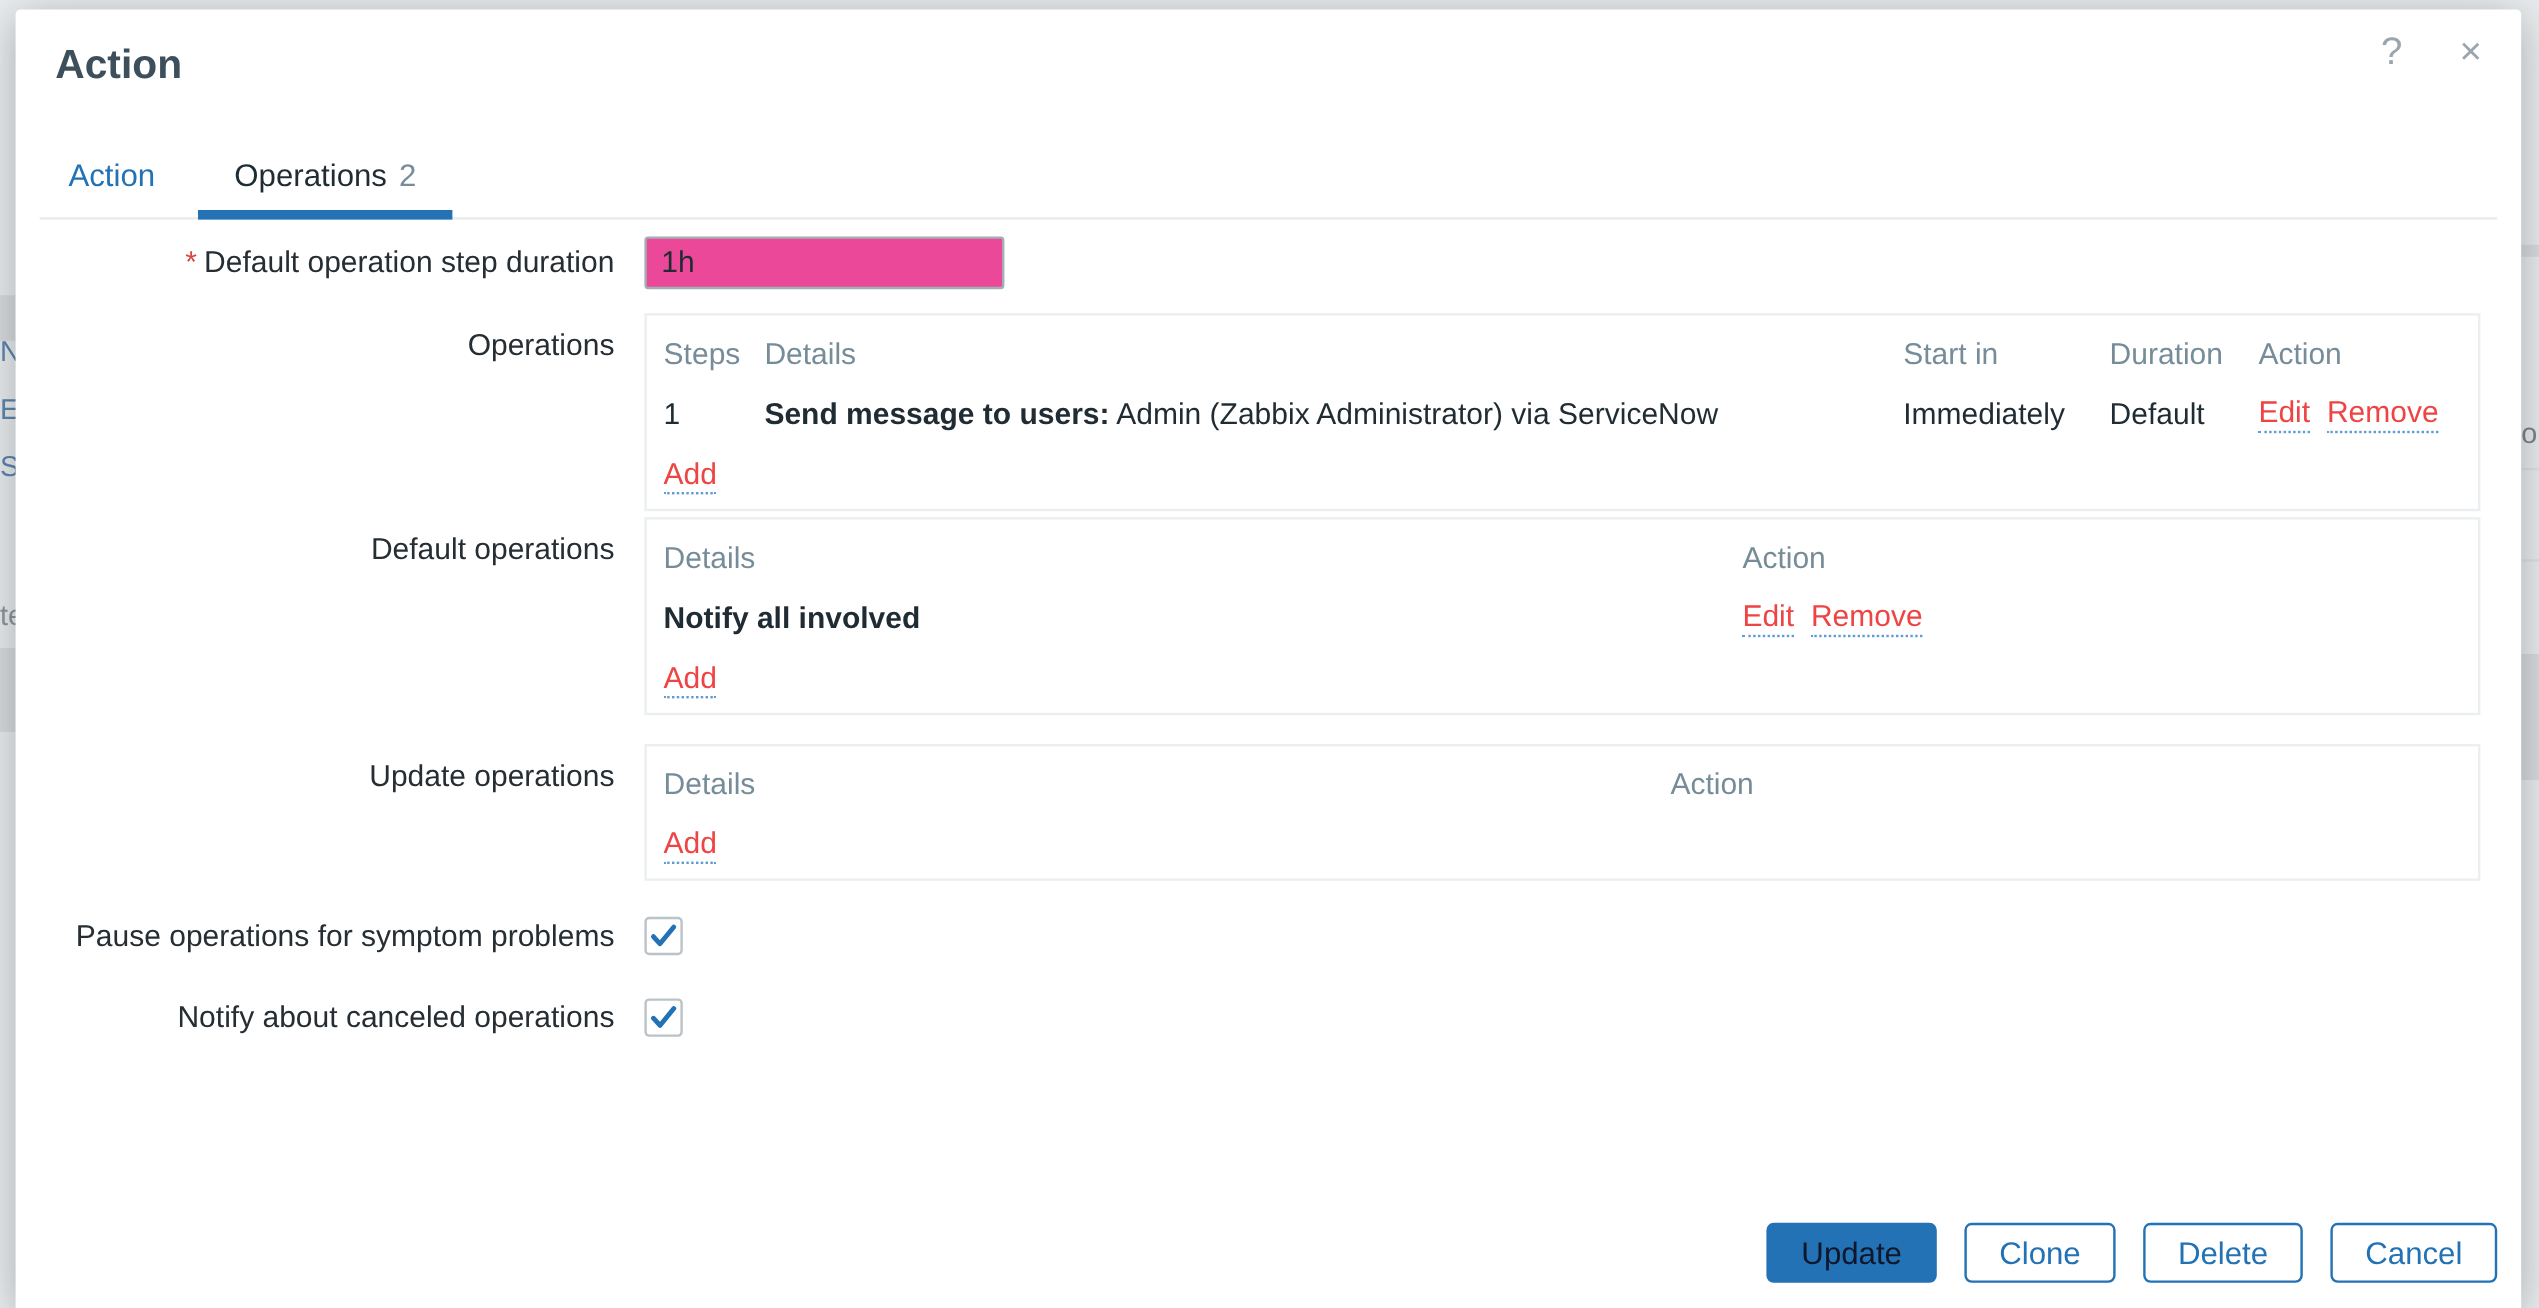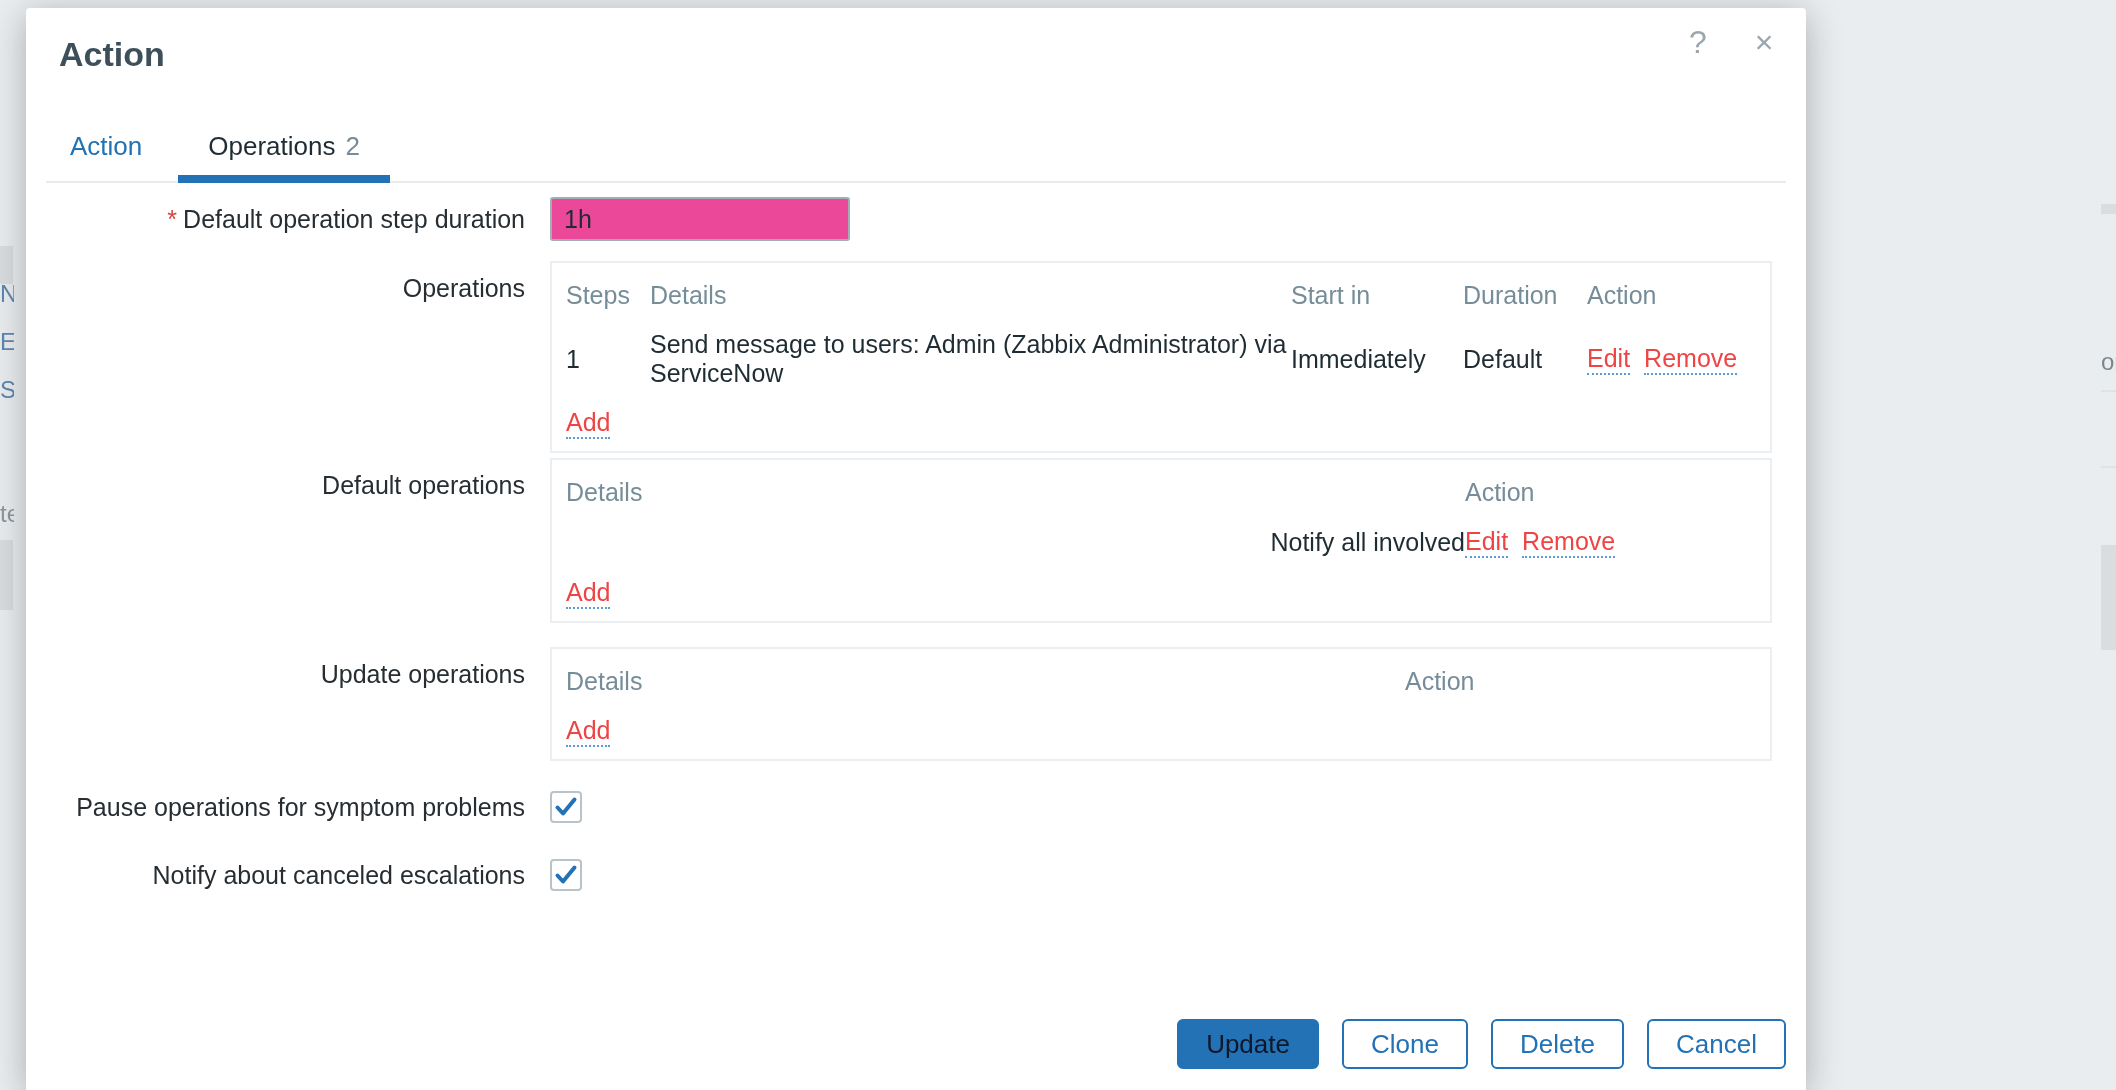--- a/index.html
+++ b/index.html
@@ -10,21 +10,21 @@
   .bg-band { position:absolute; background:#d9dde0; }
   .bg-line { position:absolute; background:#dfe3e6; height:2px; }
   .frag { position:absolute; font-size:24px; white-space:nowrap; overflow:hidden; }
   .frag-left  { left:0; width:14px; color:#5d87b0; }
   .frag-right { left:2101px; width:15px; color:#7b868c; }
   .f-l1 { top:280px; } .f-l2 { top:328px; } .f-l3 { top:376px; }
   .f-l4 { top:500px; color:#8d979c; }
   .f-r1 { top:348px; }
 
   
-  .modal { position:absolute; left:26px; top:8px; width:1780px; height:1082px;
+  .modal { position:absolute; left:13px; top:8px; width:2088px; height:1082px;
     background:#ffffff; border-radius:4px 4px 0 0; padding:0 20px;
     box-shadow:0 6px 36px rgba(0,0,0,0.28); }
 
   .modal-title { padding-top:28px; font-size:34px; line-height:36px;
     font-weight:bold; color:#3e4f5c; margin-left:13px; }
 
   .dialog-controls { position:absolute; top:16px; right:22px; display:flex; gap:26px; }
   .dialog-controls .ctl { font-size:32px; line-height:36px; color:#9aa5ad;
     width:40px; text-align:center; cursor:pointer; font-weight:normal; }
 
@@ -58,21 +58,21 @@
   .tbl { border:2px solid #eceff1; padding:10px 14px 8px; margin-right:14px; }
   .trow { display:grid; align-items:center; }
   .ops-cols { grid-template-columns:84px 1fr 172px 124px 169px; }
   .rec-cols { grid-template-columns:899px 1fr; }
   .upd-cols { grid-template-columns:839px 1fr; }
   .thead { color:#768d99; font-size:25px; }
   .thead > div { padding:8px 0 10px; }
   .tdata { color:#1f2c33; font-size:25px; }
   .tdata > div { padding:10px 0; }
   .taddrow > div { padding:10px 0 4px; }
-  .bold { font-weight:normal;text-align:right; }
+  .bold { font-weight:bold; }
 
   .link { color:#ef4444; text-decoration:none; cursor:pointer;
     border-bottom:2px dotted #5f9bd3; padding-bottom:1px; display:inline-block;
     line-height:27px; }
   .link + .link { margin-left:14px; }
 
   
   .row-check { align-items:center; margin-top:36px; }
   .row-check.first { margin-top:30px; }
   .row-check .form-label { line-height:32px; }
@@ -210,21 +210,21 @@
       <div class="checkbox">
         <svg width="24" height="24" viewBox="0 0 24 24">
           <path d="M3.5 12.5 L9 18.5 L20.5 4.5" fill="none" stroke="#2272b5" stroke-width="4" stroke-linecap="round" stroke-linejoin="round"></path>
         </svg>
       </div>
     </div>
   </div>
 
 
   <div class="form-row row-check">
-    <div class="form-label">Notify about canceled escalations</div>
+    <div class="form-label">Notify about canceled operations</div>
     <div class="form-field">
       <div class="checkbox">
         <svg width="24" height="24" viewBox="0 0 24 24">
           <path d="M3.5 12.5 L9 18.5 L20.5 4.5" fill="none" stroke="#2272b5" stroke-width="4" stroke-linecap="round" stroke-linejoin="round"></path>
         </svg>
       </div>
     </div>
   </div>
 
 

